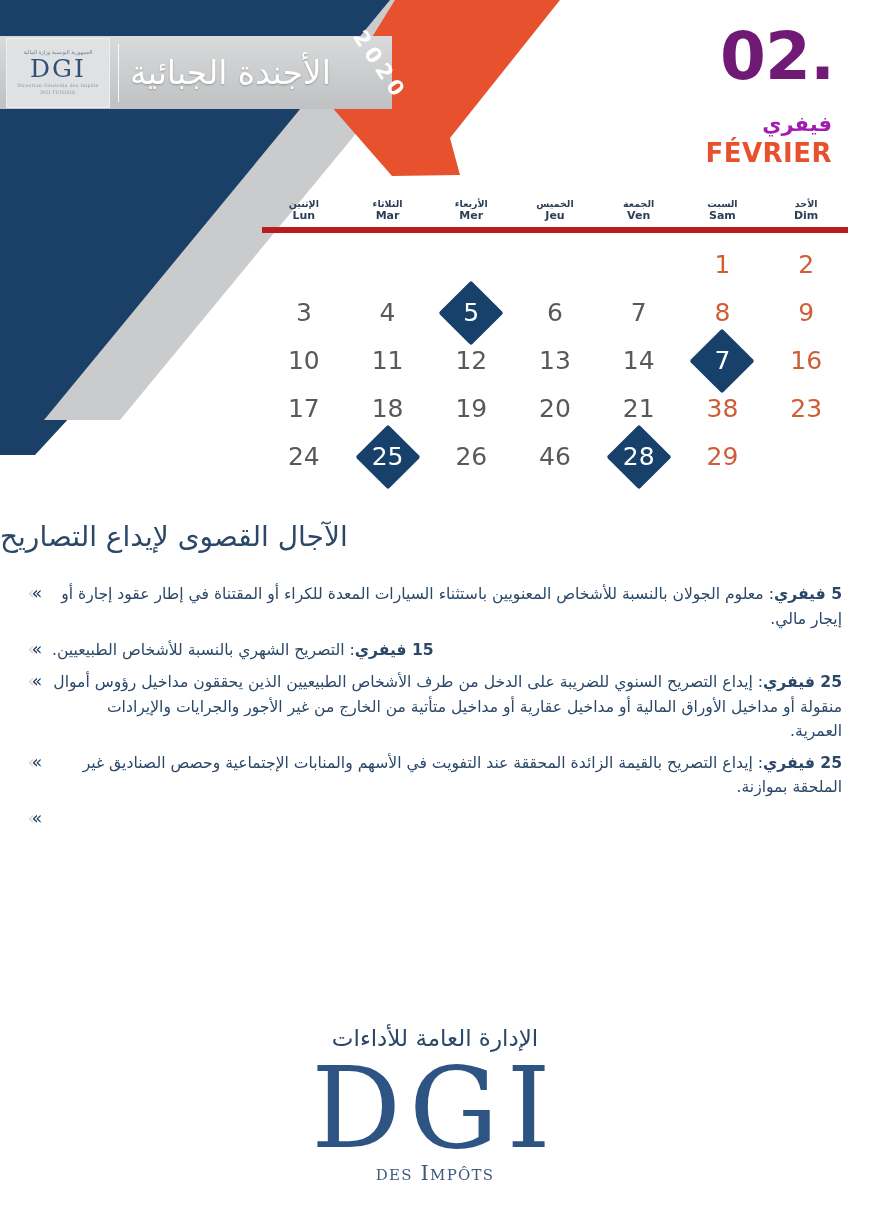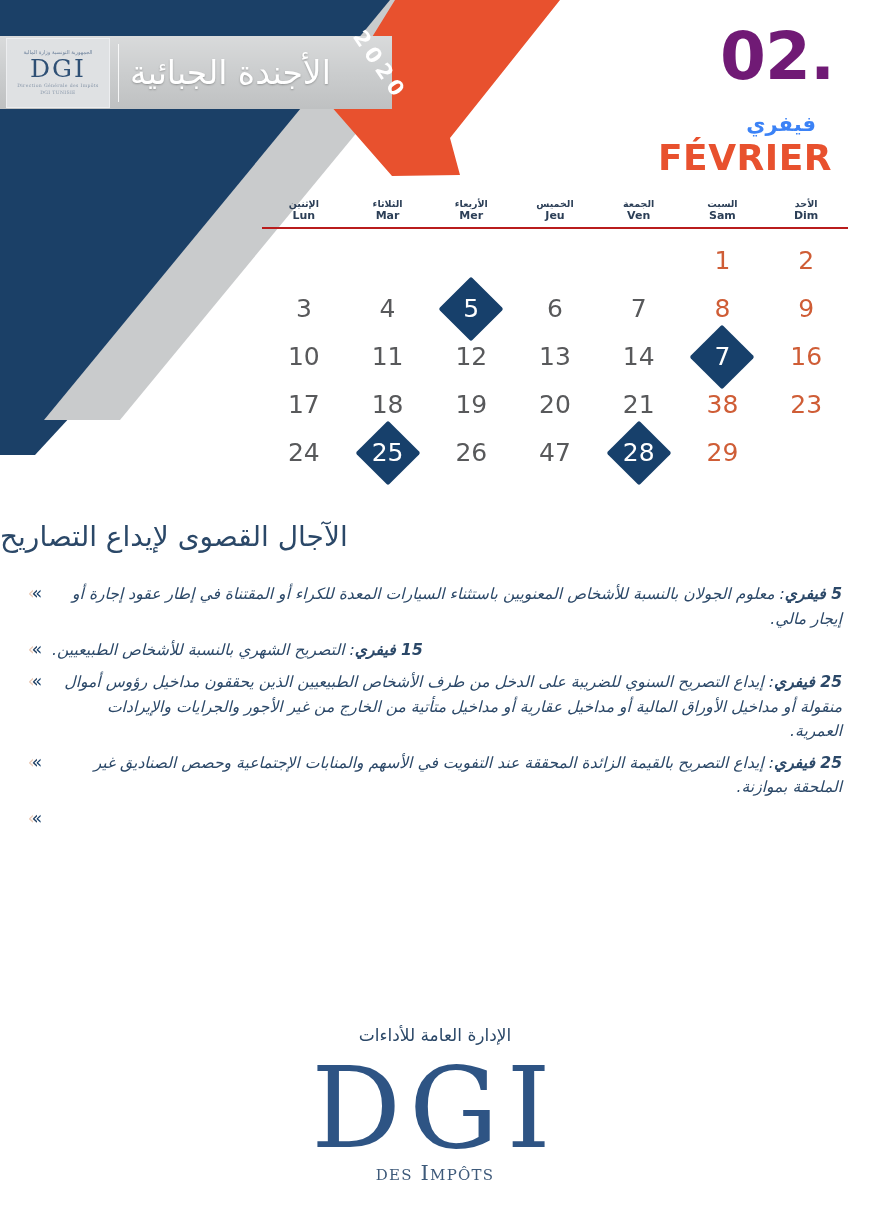--- a/index.html
+++ b/index.html
@@ -147,50 +147,50 @@
     top: 24px; right: 36px;
     font-size: 66px;
     font-weight: 700;
     color: #701a75;
     letter-spacing: -1px;
     line-height: 1;
     direction: ltr;
   }
   .month-ar {
     position: absolute;
-    top: 114px; right: 54px;
+    top: 114px; right: 38px;
     font-size: 21px;
     font-weight: 700;
-    color: #3b82f6;
+    color: #a21caf;
     line-height: 1;
   }
   .month-fr {
     position: absolute;
     top: 140px; right: 38px;
-    font-size: 36px;
+    font-size: 26px;
     font-weight: 700;
     color: #e8512e;
     letter-spacing: .5px;
     line-height: 1;
     direction: ltr;
     text-align: right;
   }
 
   
   .calendar {
     position: absolute;
     top: 198px;
     left: 262px;
     width: 586px;
   }
   .cal-head {
     display: grid;
     grid-template-columns: repeat(7, 1fr);
     direction: ltr;
-    border-bottom: 2px solid #b91c1c;
+    border-bottom: 6px solid #b91c1c;
     padding-bottom: 4px;
   }
   .cal-head .dh {
     text-align: center;
   }
   .dh-ar {
     font-size: 9.5px;
     color: #2c3f57;
     font-weight: 700;
     line-height: 1.25;
@@ -286,42 +286,41 @@
     z-index: 0;
   }
   .chev .solid { position: relative; z-index: 1; }
   .dl-text {
     flex: 0 1 auto;
     max-width: 790px;
     text-align: right;
     font-size: 15.6px;
     line-height: 1.58;
     color: #2b4868;
-    font-style: italic;
   }
   .dl-date {
     font-weight: 700;
     color: #2b4868;
     direction: rtl;
     unicode-bidi: embed;
   }
 
   
   .footer {
     position: absolute;
     bottom: 42px;
     left: 0;
     width: 870px;
     text-align: center;
   }
   .f-ar {
-    font-size: 17px;
+    font-size: 23px;
     color: #2b4868;
     letter-spacing: 0;
-    margin-bottom: 12px;
+    margin-bottom: 6px;
   }
   .f-dgi {
     font-family: "DejaVu Serif", "Liberation Serif", serif;
     font-size: 112px;
     line-height: .92;
     color: #2e5484;
     letter-spacing: 8px;
     direction: ltr;
     font-weight: 400;
   }
@@ -474,21 +473,21 @@
         <span class="daynum">24</span>
       </div>
       <div class="cell marked">
         <span class="diamond"></span>
         <span class="daynum">25</span>
       </div>
       <div class="cell">
         <span class="daynum">26</span>
       </div>
       <div class="cell">
-        <span class="daynum">47</span>
+        <span class="daynum">46</span>
       </div>
       <div class="cell marked">
         <span class="diamond"></span>
         <span class="daynum">28</span>
       </div>
       <div class="cell weekend">
         <span class="daynum">29</span>
       </div>
       <div class="cell empty"></div>
     </div>

